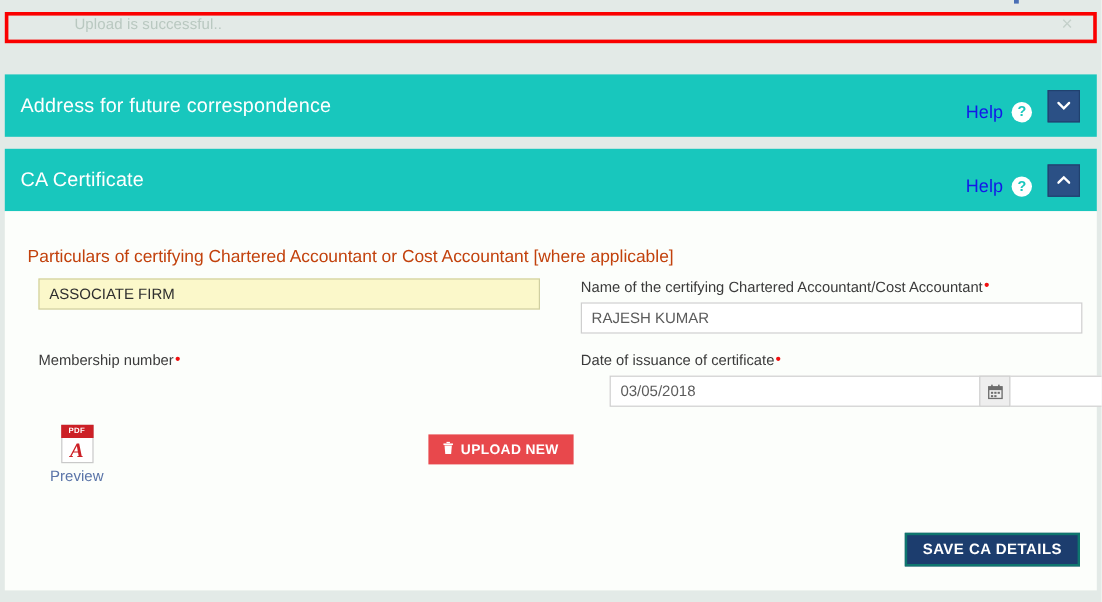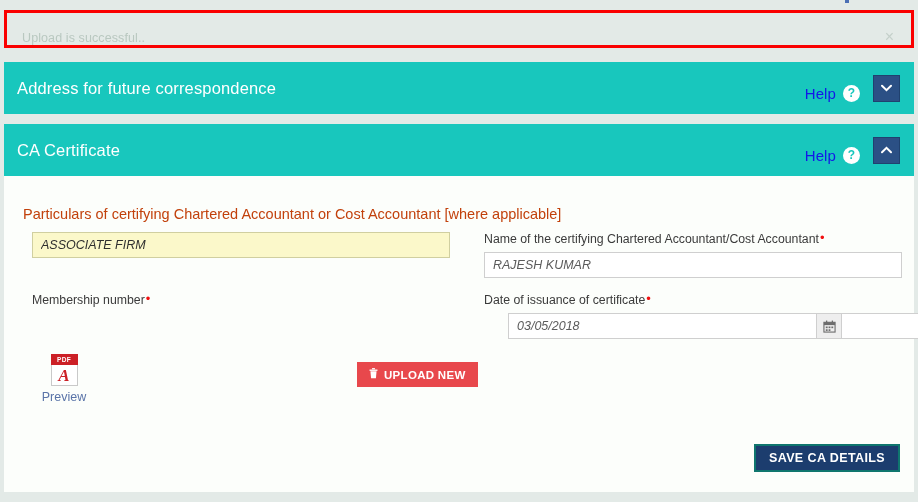--- a/index.html
+++ b/index.html
@@ -29,27 +29,28 @@
     height: 3px;
     background: #4a6fb5;
   }
 
   
   .alert {
     position: absolute;
     left: 4px;
     top: 10px;
     width: 910px;
-    height: 38px;
+    height: 26px;
     box-sizing: border-box;
     border: 3px solid #fa0000;
     background: #e3eae7;
     display: flex;
-    align-items: flex-end;
+    align-items: flex-start;
     justify-content: space-between;
+    padding-left: 40px;
   }
   .alert-text {
     font-size: 12.5px;
     color: #b9c8c0;
     padding-left: 15px;
     letter-spacing: 0.1px;
     white-space: nowrap;
   }
   .alert-close {
     font-size: 16px;
@@ -181,21 +182,20 @@
     box-sizing: border-box;
     border: 1px solid #cfcfcf;
     background: #ffffff;
     font-size: 12.5px;
     color: #5b5b5b;
     padding: 0 8px;
     line-height: 24px;
     font-family: "Liberation Sans", sans-serif;
     display: block;
     outline: none;
-    font-style: italic;
   }
   .input.autofill {
     background: #fbf8ca;
     color: #2f2f2f;
     border-color: #d0cfa0;
   }
   .date-wrap {
     position: relative;
     width: 334px;
     margin-left: 24px;

